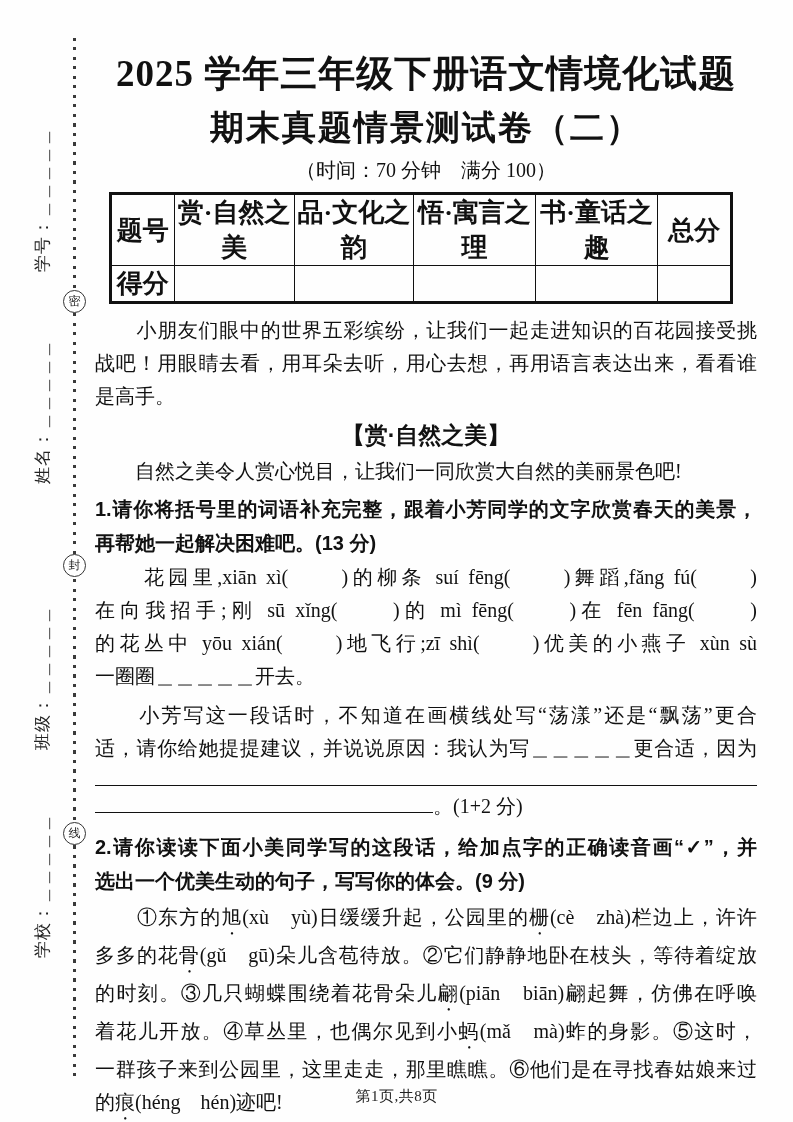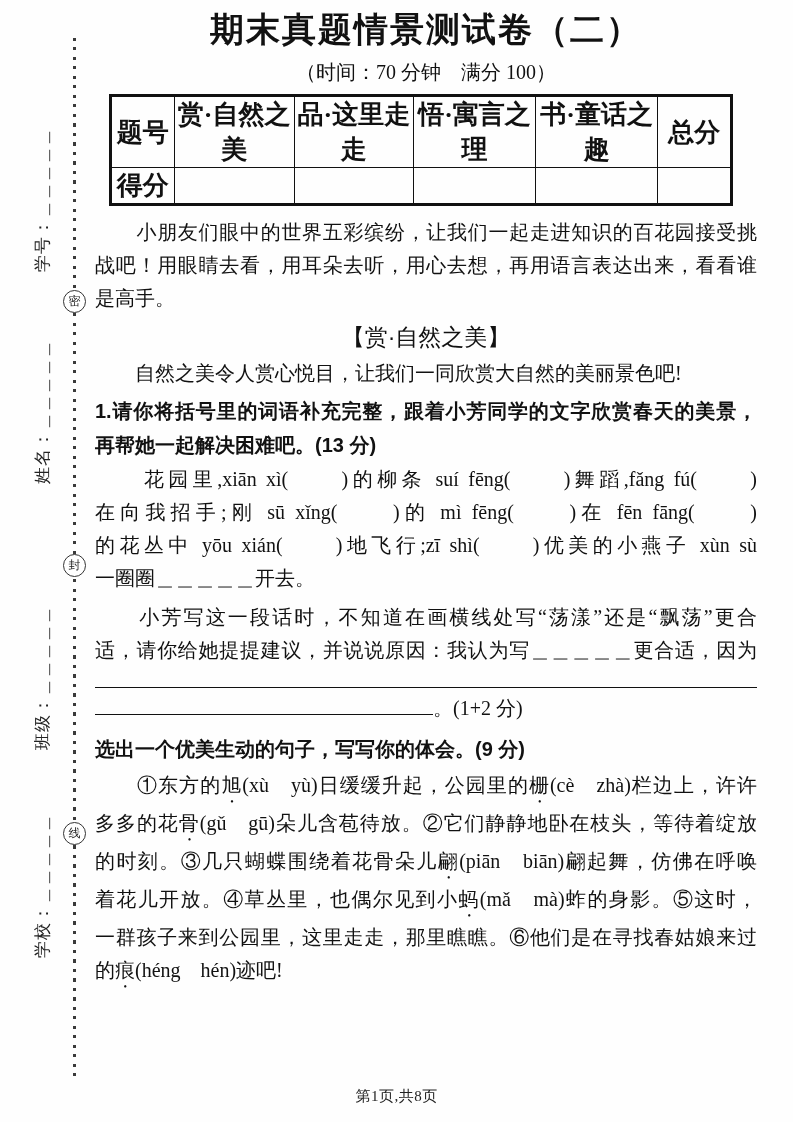--- a/index.html
+++ b/index.html
@@ -48,21 +48,21 @@
   table.score tr.hdr td{height:39px;}
   table.score tr.blank td{height:35px;margin-left:40px;}
 
   .line{
     font-size:20px;line-height:33px;white-space:nowrap;overflow:visible;
   }
   .fill{text-align:justify;text-align-last:justify;}
   .bold-stem{font-weight:bold;line-height:34px;font-family:"Liberation Sans","Liberation Serif",sans-serif;}
   .intro{margin-top:10px;}
   .sec-head{
-    margin-top:4px;text-align:center;font-weight:normal;font-size:23px;line-height:36px;
+    margin-top:4px;text-align:center;font-weight:bold;font-size:23px;line-height:36px;
     font-family:"Liberation Sans",sans-serif;
   }
   .lead{margin-top:2px;}
   .stems{margin-top:4px;}
   .passage{margin-top:1px;}
   .answer-rule{margin-top:20px;height:0;border-bottom:1.8px solid #111;width:662px;}
   .note-line{margin-top:2px;font-size:20px;line-height:36px;white-space:nowrap;}
   .blank-long{display:inline-block;width:338px;height:1em;border-bottom:1.5px solid #111;vertical-align:baseline;}
   .em-dot{
     text-emphasis:filled dot #111;-webkit-text-emphasis:filled dot #111;
@@ -83,37 +83,38 @@
   <div class="seal-badge" style="top:554px;">封</div>
   <div class="seal-badge" style="top:822px;">线</div>
 
   <div class="margin-field" style="top:188px;">学号：＿＿＿＿＿</div>
   <div class="margin-field" style="top:400px;">姓名：＿＿＿＿＿</div>
   <div class="margin-field" style="top:666px;">班级：＿＿＿＿＿</div>
   <div class="margin-field" style="top:874px;">学校：＿＿＿＿＿</div>
 
   <div class="content">
 
+    <div class="title1">2025 学年三年级下册语文情境化试题</div>
     <div class="title2">期末真题情景测试卷（二）</div>
     <div class="meta">（时间：70 分钟　满分 100）</div>
 
     <table class="score">
       <colgroup>
         <col style="width:63px">
           <col style="width:119px">
           <col style="width:118px">
         <col style="width:121px">
           <col style="width:121px">
           <col style="width:73px">
       </colgroup>
       <tbody>
           <tr class="hdr">
         <td>题号</td>
         <td>赏·自然之美</td>
-        <td>品·这里走走</td>
+        <td>品·文化之韵</td>
         <td>悟·寓言之理</td>
         <td>书·童话之趣</td>
         <td>总分</td>
       </tr>
       <tr class="blank">
         <td>得分</td>
         <td></td>
         <td></td>
         <td></td>
         <td></td>
@@ -145,20 +146,21 @@
 
     <div class="passage" style="margin-top:6px;">
       <div class="line fill">　　小芳写这一段话时，不知道在画横线处写“荡漾”还是“飘荡”更合</div>
       <div class="line fill">适，请你给她提提建议，并说说原因：我认为写＿＿＿＿＿更合适，因为</div>
     </div>
 
     <div class="answer-rule"></div>
     <div class="note-line"><span class="blank-long"></span><span>。(1+2 分)</span></div>
 
     <div class="stems" style="margin-top:6px;">
+      <div class="line bold-stem fill">2.请你读读下面小美同学写的这段话，给加点字的正确读音画“✓”，并</div>
       <div class="line bold-stem">选出一个优美生动的句子，写写你的体会。(9 分)</div>
     </div>
 
     <div class="passage" style="margin-top:3px;">
       <div class="line fill">　　①东方的<span class="em-dot">旭</span>(xù　yù)日缓缓升起，公园里的<span class="em-dot">栅</span>(cè　zhà)栏边上，许许</div>
       <div class="line fill">多多的花<span class="em-dot">骨</span>(gǔ　gū)朵儿含苞待放。②它们静静地卧在枝头，等待着绽放</div>
       <div class="line fill">的时刻。③几只蝴蝶围绕着花骨朵儿<span class="em-dot">翩</span>(piān　biān)翩起舞，仿佛在呼唤</div>
       <div class="line fill">着花儿开放。④草丛里，也偶尔见到小<span class="em-dot">蚂</span>(mǎ　mà)蚱的身影。⑤这时，</div>
       <div class="line fill">一群孩子来到公园里，这里走走，那里瞧瞧。⑥他们是在寻找春姑娘来过</div>
       <div class="line">的<span class="em-dot">痕</span>(héng　hén)迹吧!</div>

